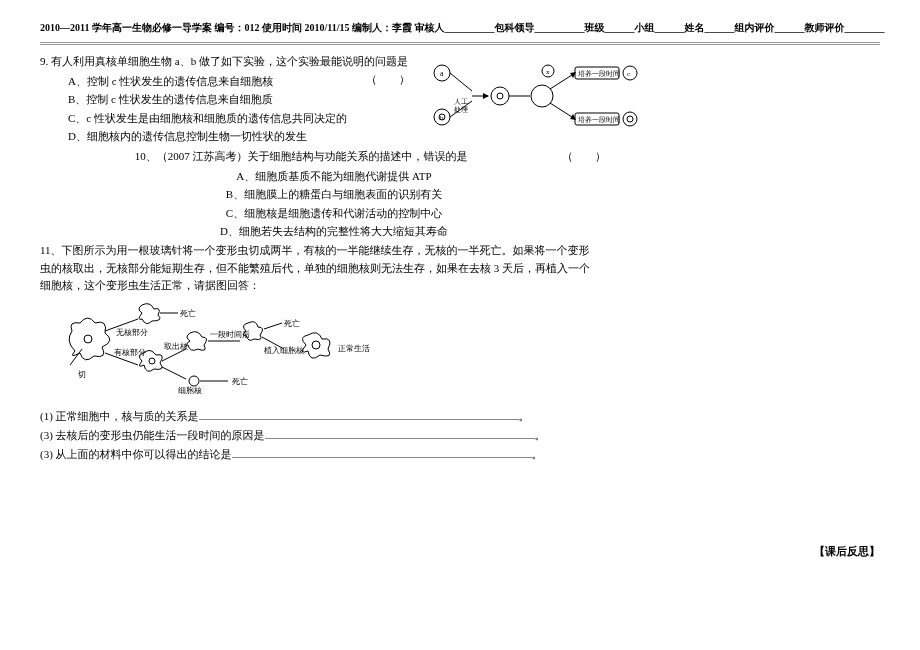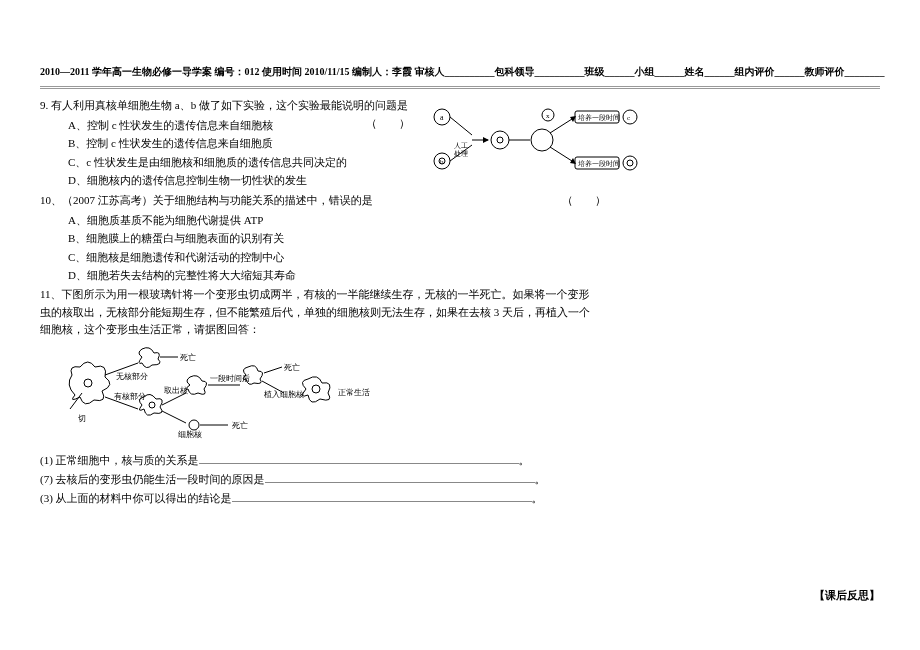--- a/index.html
+++ b/index.html
@@ -9,21 +9,20 @@
       padding: 20px 40px;
       width: 840px;
       line-height: 1.6;
       color: #000;
     }
     .header-line {
       font-size: 10px;
       font-weight: bold;
       margin-bottom: 6px;
       white-space: nowrap;
-      margin-top: 44px;
     }
     hr.double { border: 0; border-top: 3px double #999; margin: 2px 0 8px 0;}
     .content { position: relative; }
     .left-col { width: 380px; }
     .q { margin-bottom: 2px; }
     .opt { margin-left: 28px; margin-bottom: 1px;}
     .paren { float: right; margin-right: 10px;}
     .fig1 {
       position: absolute; top: 8px; left: 390px;
       width: 210px; height: 90px;
@@ -82,21 +81,21 @@
       <circle cx="200" cy="58" r="7" fill="none" stroke="#000"></circle>
         <circle cx="200" cy="58" r="3" fill="none" stroke="#000"></circle>
       <defs>
           <marker id="ar" markerWidth="6" markerHeight="6" refX="5" refY="3" orient="auto">
             <path d="M0,0 L6,3 L0,6 z" fill="#000"></path>
           </marker>
         </defs>
     </svg>
   </div>
 
-  <div style="margin-top:2px; width:560px;">
+  <div style="margin-top:2px; width:560px;text-align:center;">
     <div class="q"><span>10、（2007 江苏高考）关于细胞结构与功能关系的描述中，错误的是</span><span class="paren" style="margin-right:-6px">（　　）</span></div>
     <div class="opt">A、细胞质基质不能为细胞代谢提供 ATP</div>
     <div class="opt">B、细胞膜上的糖蛋白与细胞表面的识别有关</div>
     <div class="opt">C、细胞核是细胞遗传和代谢活动的控制中心</div>
     <div class="opt">D、细胞若失去结构的完整性将大大缩短其寿命</div>
   </div>
 
   <div style="width:560px;">
     <div class="q">11、下图所示为用一根玻璃针将一个变形虫切成两半，有核的一半能继续生存，无核的一半死亡。如果将一个变形虫的核取出，无核部分能短期生存，但不能繁殖后代，单独的细胞核则无法生存，如果在去核 3 天后，再植入一个细胞核，这个变形虫生活正常，请据图回答：</div>
   </div>
@@ -139,19 +138,19 @@
       <circle cx="256" cy="44" r="4" fill="none" stroke="#000"></circle>
       <text x="278" y="50" font-size="8">正常生活</text>
 
       <line x1="140" y1="80" x2="168" y2="80" stroke="#000"></line>
         <text x="172" y="83" font-size="8">死亡</text>
     </svg>
   </div>
 
   <div class="blanks">
     <div><span>(1) 正常细胞中，核与质的关系是</span><span class="blankline" style="min-width:320px"></span><span>。</span></div>
-    <div><span>(7) 去核后的变形虫仍能生活一段时间的原因是</span><span class="blankline" style="min-width:270px"></span><span>。</span></div>
+    <div><span>(3) 去核后的变形虫仍能生活一段时间的原因是</span><span class="blankline" style="min-width:270px"></span><span>。</span></div>
     <div><span>(3) 从上面的材料中你可以得出的结论是</span><span class="blankline" style="min-width:300px"></span><span>。</span></div>
   </div>
 
   <div class="reflection">【课后反思】</div>
 
 </div>
 
 </body></html>

